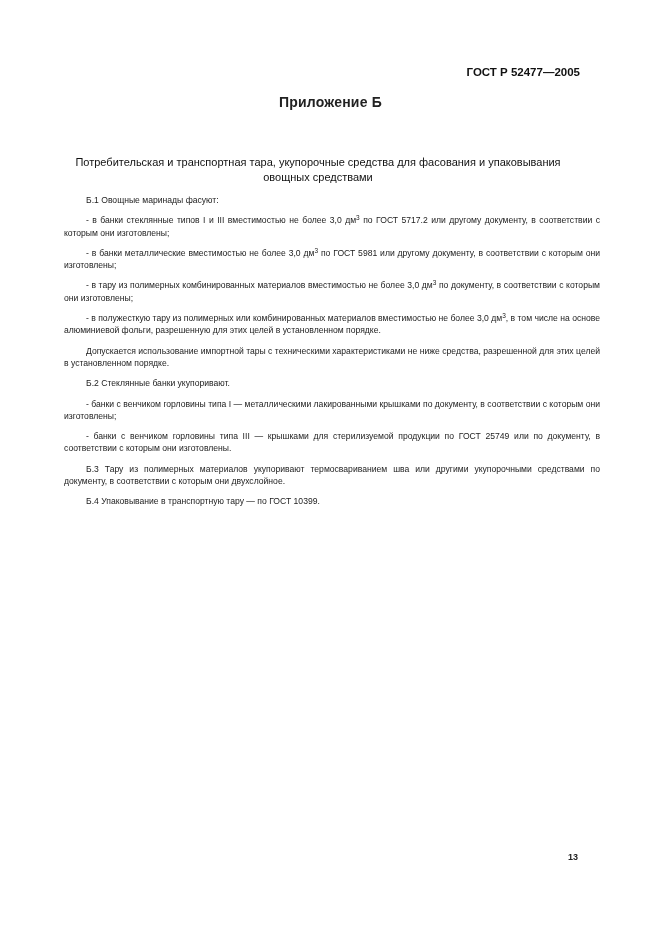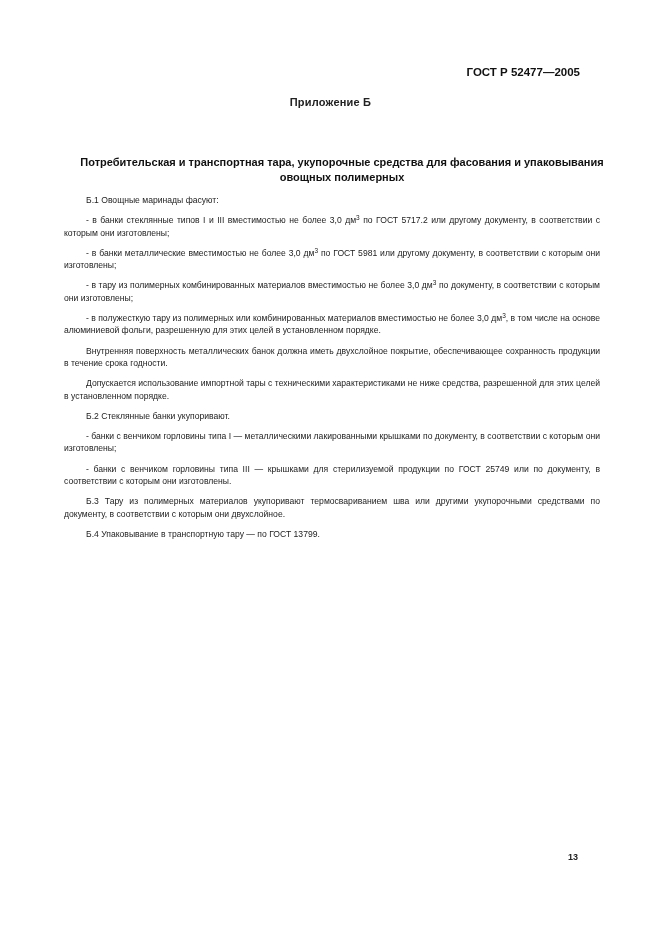--- a/index.html
+++ b/index.html
@@ -22,34 +22,34 @@
       font-size: 11.5px;
       font-weight: bold;
       color: #111;
     }
     .appendix {
       position: absolute;
       top: 95px;
       left: 0;
       width: 661px;
       text-align: center;
-      font-size: 11px;
+      font-size: 14px;
       font-weight: bold;
       line-height: 14px;
       letter-spacing: 0.2px;
       color: #222;
     }
     .section-title {
       position: absolute;
       top: 155px;
-      left: 60px;
+      left: 36px;
       width: 564px;
       text-align: center;
       font-size: 11px;
-      font-weight: bold;
+      font-weight: normal;
       line-height: 15px;
       color: #111;
     }
     .body-text {
       position: absolute;
       top: 186px;
       left: 56px;
       width: 552px;
       font-size: 8.6px;
       line-height: 12.3px;
@@ -78,31 +78,30 @@
 <body>
 
 <div class="doc-code">ГОСТ Р 52477—2005</div>
 
 <div class="appendix">
   <div>Приложение Б</div>
 </div>
 
 <div class="section-title">
   <div>Потребительская и транспортная тара, укупорочные средства для фасования и упаковывания</div>
-  <div>овощных полимерных</div>
+  <div>овощных средствами</div>
 </div>
 
 <div class="body-text">
   <p>Б.1  Овощные маринады фасуют:</p>
   <p><span>- в банки стеклянные типов I и III вместимостью не более 3,0 дм</span><sup>3</sup><span> по ГОСТ 5717.2 или другому документу, в соответствии с которым они изготовлены;</span></p>
   <p><span>- в банки металлические вместимостью не более 3,0 дм</span><sup>3</sup><span> по ГОСТ 5981 или другому документу, в соответствии с которым они изготовлены;</span></p>
   <p><span>- в тару из полимерных комбинированных материалов вместимостью не более 3,0 дм</span><sup>3</sup><span> по документу, в соответствии с которым они изготовлены;</span></p>
   <p><span>- в полужесткую тару из полимерных или комбинированных материалов вместимостью не более 3,0 дм</span><sup>3</sup><span>, в том числе на основе алюминиевой фольги, разрешенную для этих целей в установленном порядке.</span></p>
-  <p>Внутренняя поверхность металлических банок должна иметь двухслойное покрытие, обеспечивающее сохранность продукции в течение срока годности.</p>
   <p>Допускается использование импортной тары с техническими характеристиками не ниже средства, разрешенной для этих целей в установленном порядке.</p>
   <p>Б.2  Стеклянные банки укупоривают.</p>
   <p>- банки с венчиком горловины типа I — металлическими лакированными крышками по документу, в соответствии с которым они изготовлены;</p>
   <p>- банки с венчиком горловины типа III — крышками для стерилизуемой продукции по ГОСТ 25749 или по документу, в соответствии с которым они изготовлены.</p>
   <p>Б.3  Тару из полимерных материалов укупоривают термосвариванием шва или другими укупорочными средствами по документу, в соответствии с которым они двухслойное.</p>
-  <p>Б.4  Упаковывание в транспортную тару — по ГОСТ 13799.</p>
+  <p>Б.4  Упаковывание в транспортную тару — по ГОСТ 10399.</p>
 </div>
 
 <div class="page-number">13</div>
 
 </body></html>

